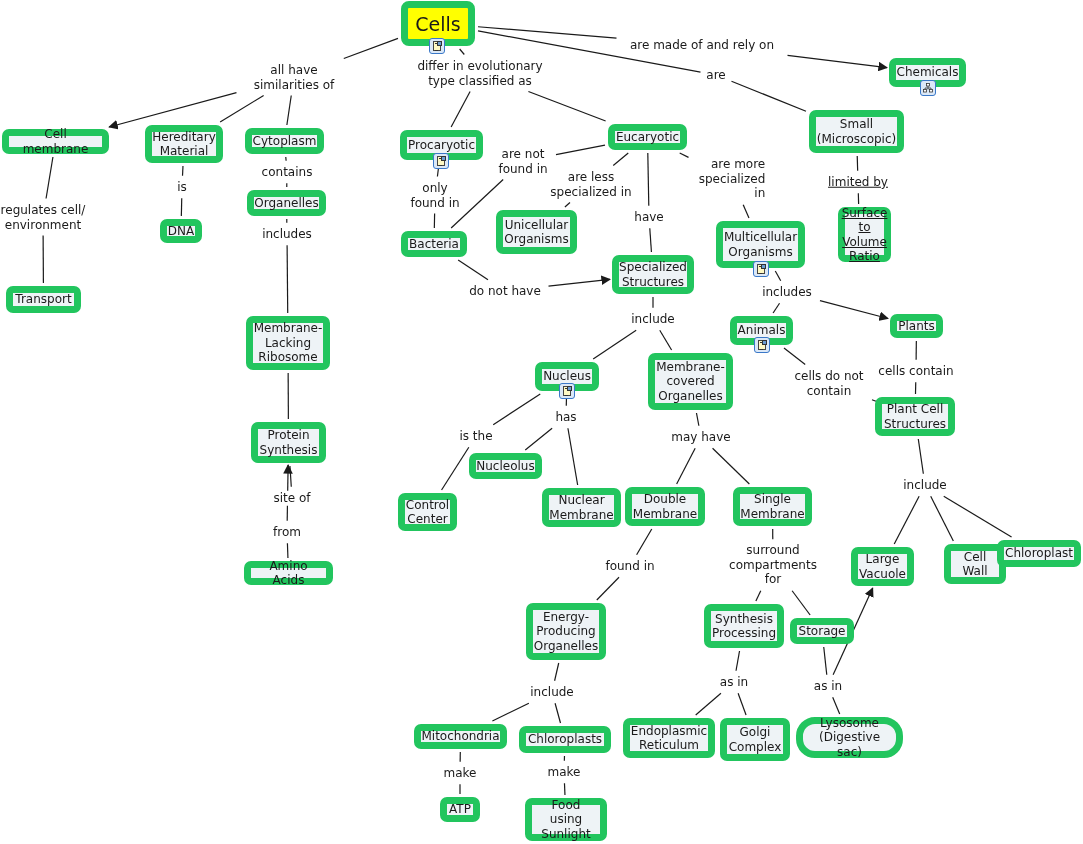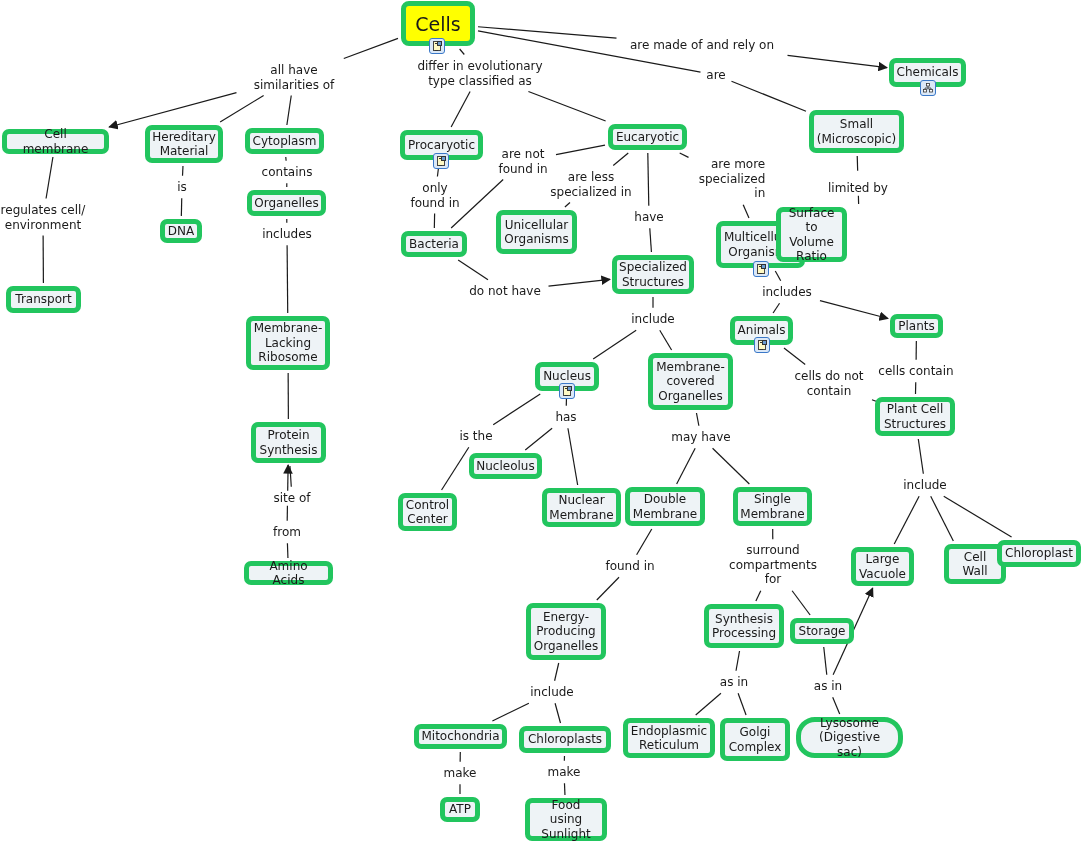--- a/index.html
+++ b/index.html
@@ -1,20 +1,20 @@
 <!DOCTYPE html>
 <html><head>
 <meta charset="utf-8">
 <style>
   html, body { margin: 0; padding: 0; background: #ffffff; }
   body { width: 1083px; height: 844px; position: relative; overflow: hidden;
          font-family: "DejaVu Sans", sans-serif; color: #1a1a1a; }
   #edges { position: absolute; left: 0; top: 0; width: 1083px; height: 844px; }
   .node { position: absolute; box-sizing: border-box; background: #eef3f6;
-          border: 5px solid #22c55e; border-radius: 7px; font-size: 12px;
+          border: 7px solid #22c55e; border-radius: 7px; font-size: 12px;
           line-height: 14.5px; text-align: center; display: flex;
           align-items: center; justify-content: center; padding: 2px 6px;
           white-space: pre-line; cursor: pointer; }
   .node.root { background: #ffff00; font-size: 19px; line-height: 22px; border-radius: 8px; }
   .label { position: absolute; font-size: 12px; line-height: 14.5px;
            text-align: center; white-space: pre-line; background: #ffffff;
            transform: translate(-50%, -50%); padding: 0 2px; }
   .res-icon { position: absolute; width: 16px; height: 16px; box-sizing: border-box;
               border: 1px solid #3a78c8; border-radius: 3px; background: #dbe8f7;
               transform: translate(-50%, -50%); cursor: pointer; }
@@ -134,21 +134,21 @@
     <div class="node" style="left: 401px; top: 231px; width: 66px; height: 26px;">Bacteria</div>
     <div class="node" style="left: 608px; top: 124px; width: 79px; height: 26px;">Eucaryotic</div>
     <div class="node" style="left: 496px; top: 210px; width: 81px; height: 44px;">Unicellular
 Organisms</div>
     <div class="node" style="left: 612px; top: 255px; width: 82px; height: 39px;">Specialized
 Structures</div>
     <div class="node" style="left: 716px; top: 221px; width: 89px; height: 47px;">Multicellular
 Organisms</div>
     <div class="node" style="left: 809px; top: 110px; width: 95px; height: 43px;">Small
 (Microscopic)</div>
-    <div class="node" style="left: 776px; top: 207px; width: 71px; height: 55px;">Surface to
+    <div class="node" style="left: 838px; top: 207px; width: 53px; height: 55px; text-decoration: underline;">Surface to
 Volume
 Ratio</div>
     <div class="node" style="left: 730px; top: 316px; width: 63px; height: 29px;">Animals</div>
     <div class="node" style="left: 890px; top: 314px; width: 53px; height: 24px;">Plants</div>
     <div class="node" style="left: 875px; top: 397px; width: 80px; height: 39px;">Plant Cell
 Structures</div>
     <div class="node" style="left: 535px; top: 362px; width: 64px; height: 29px;">Nucleus</div>
     <div class="node" style="left: 648px; top: 353px; width: 85px; height: 57px;">Membrane-
 covered
 Organelles</div>
@@ -199,21 +199,21 @@
     <div class="label" style="left: 435px; top: 195px;">only
 found in</div>
     <div class="label" style="left: 523px; top: 161px;">are not
 found in</div>
     <div class="label" style="left: 591px; top: 184px;">are less
 specialized in</div>
     <div class="label" style="left: 649px; top: 217px;">have</div>
     <div class="label" style="left: 732px; top: 179px; text-align: right;">are more
 specialized
 in</div>
-    <div class="label" style="left: 858px; top: 188px;">limited by</div>
+    <div class="label" style="left: 858px; top: 182px; text-decoration: underline;">limited by</div>
     <div class="label" style="left: 505px; top: 291px;">do not have</div>
     <div class="label" style="left: 653px; top: 319px;">include</div>
     <div class="label" style="left: 787px; top: 292px;">includes</div>
     <div class="label" style="left: 829px; top: 383px;">cells do not
 contain</div>
     <div class="label" style="left: 916px; top: 371px;">cells contain</div>
     <div class="label" style="left: 476px; top: 436px;">is the</div>
     <div class="label" style="left: 566px; top: 417px;">has</div>
     <div class="label" style="left: 701px; top: 437px; text-align: right;">may have</div>
     <div class="label" style="left: 925px; top: 485px;">include</div>

